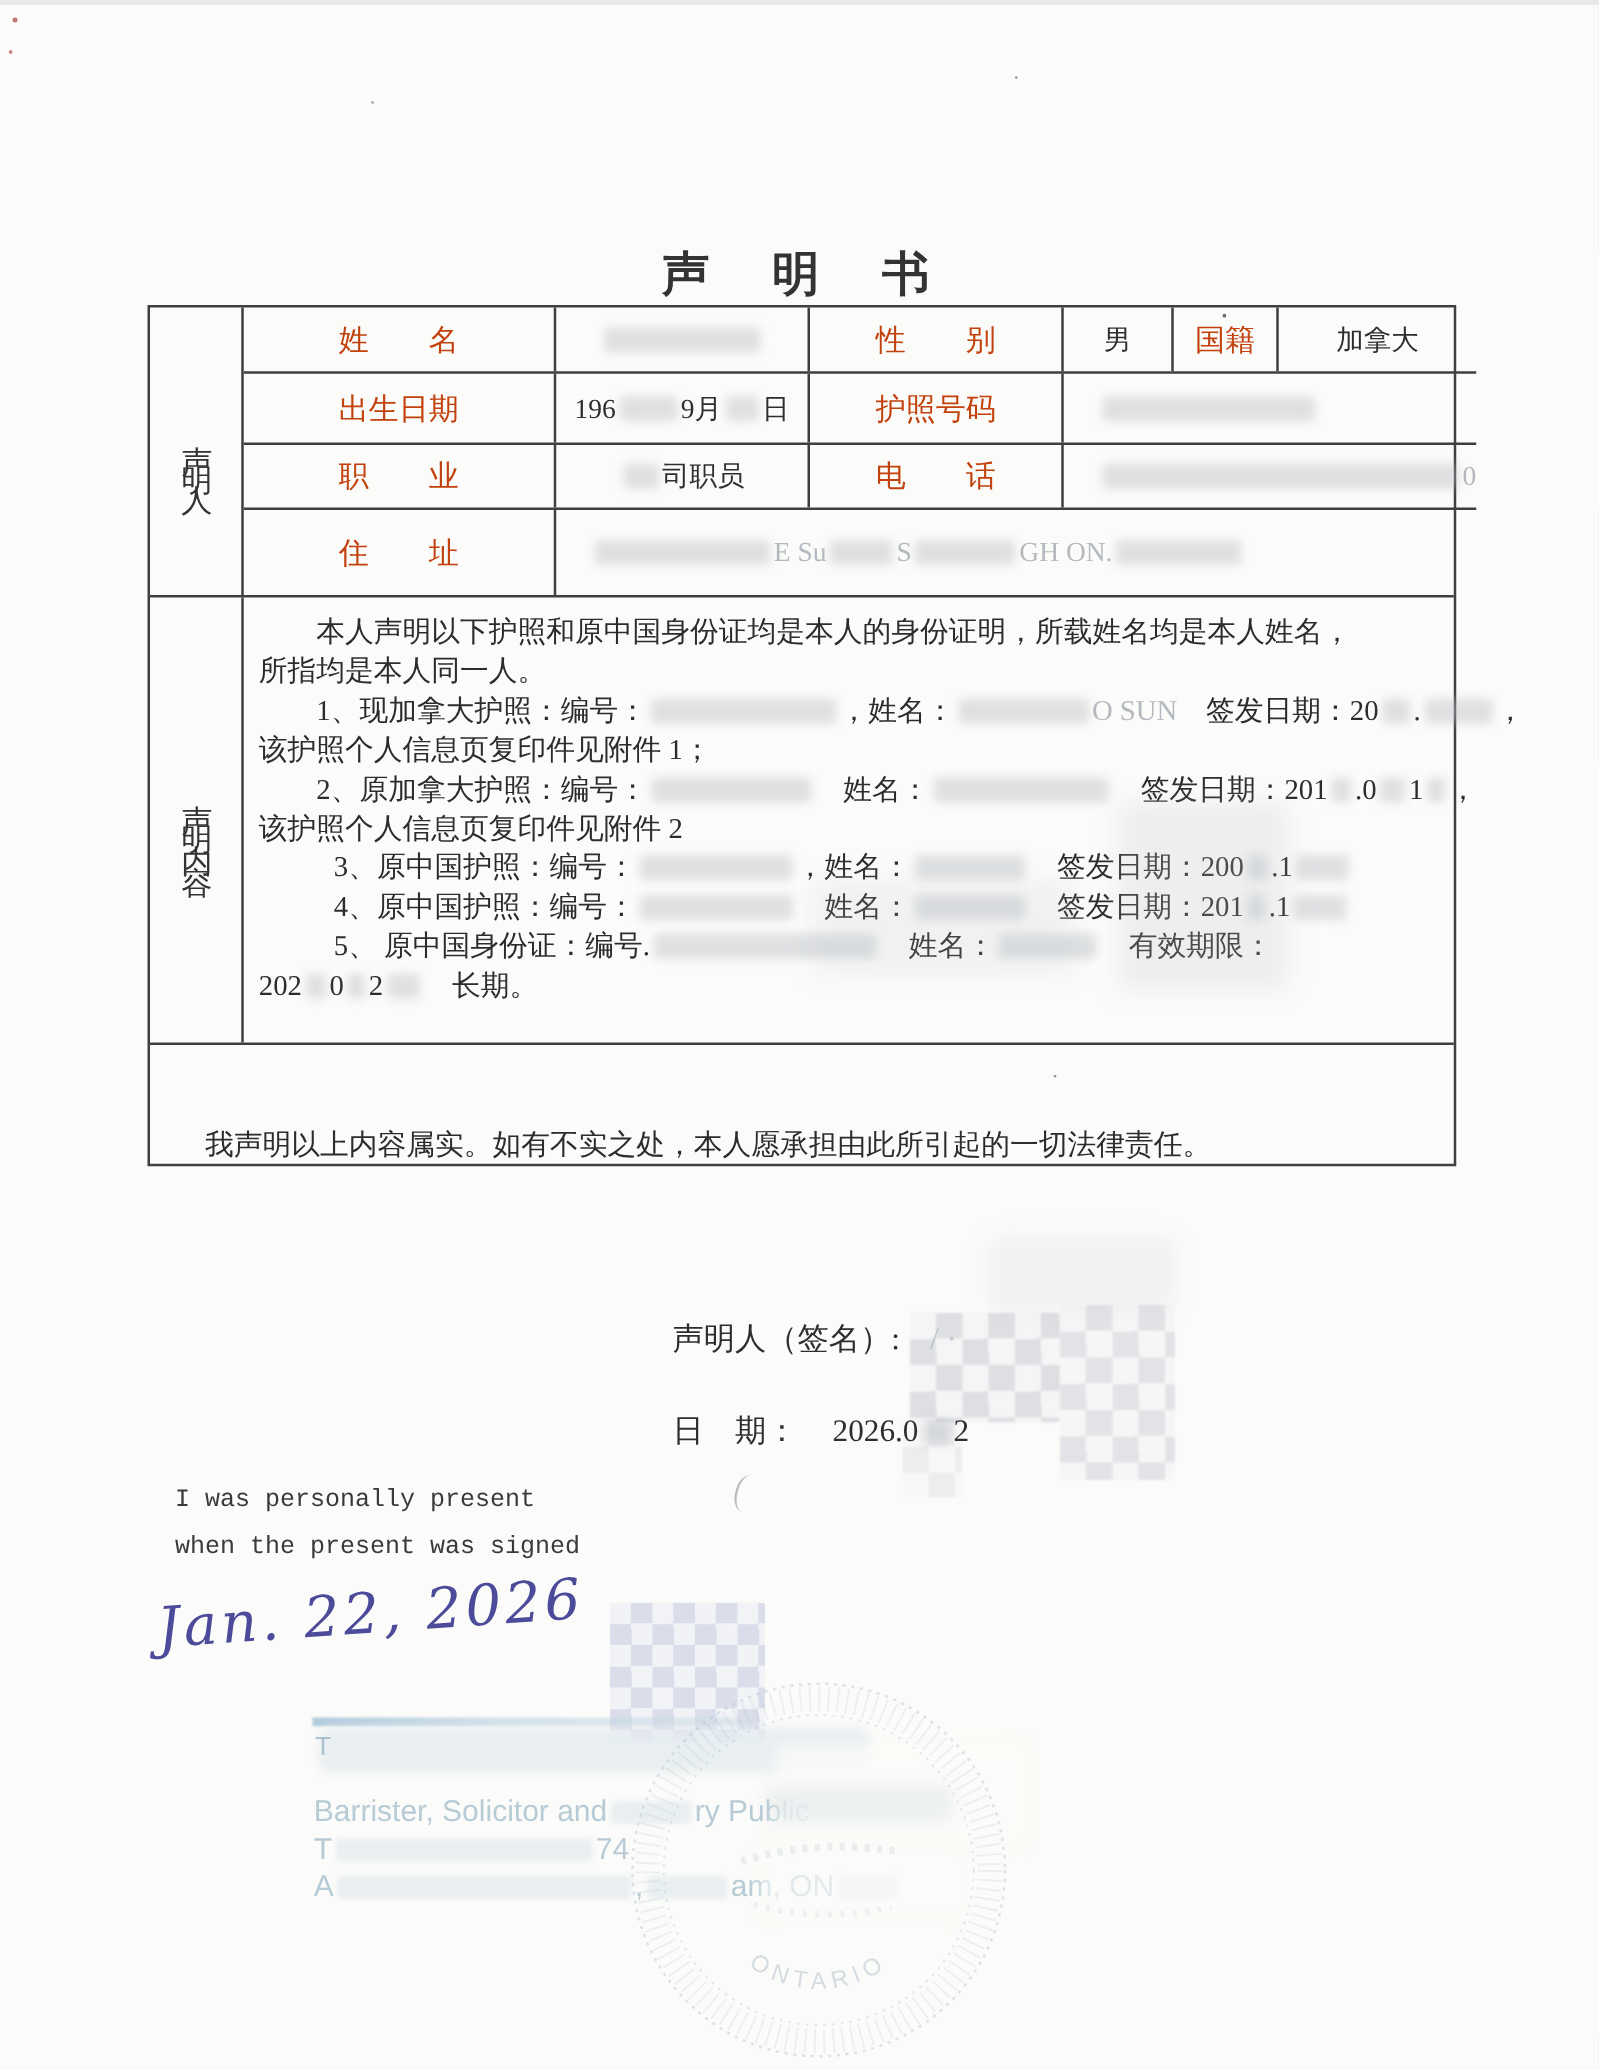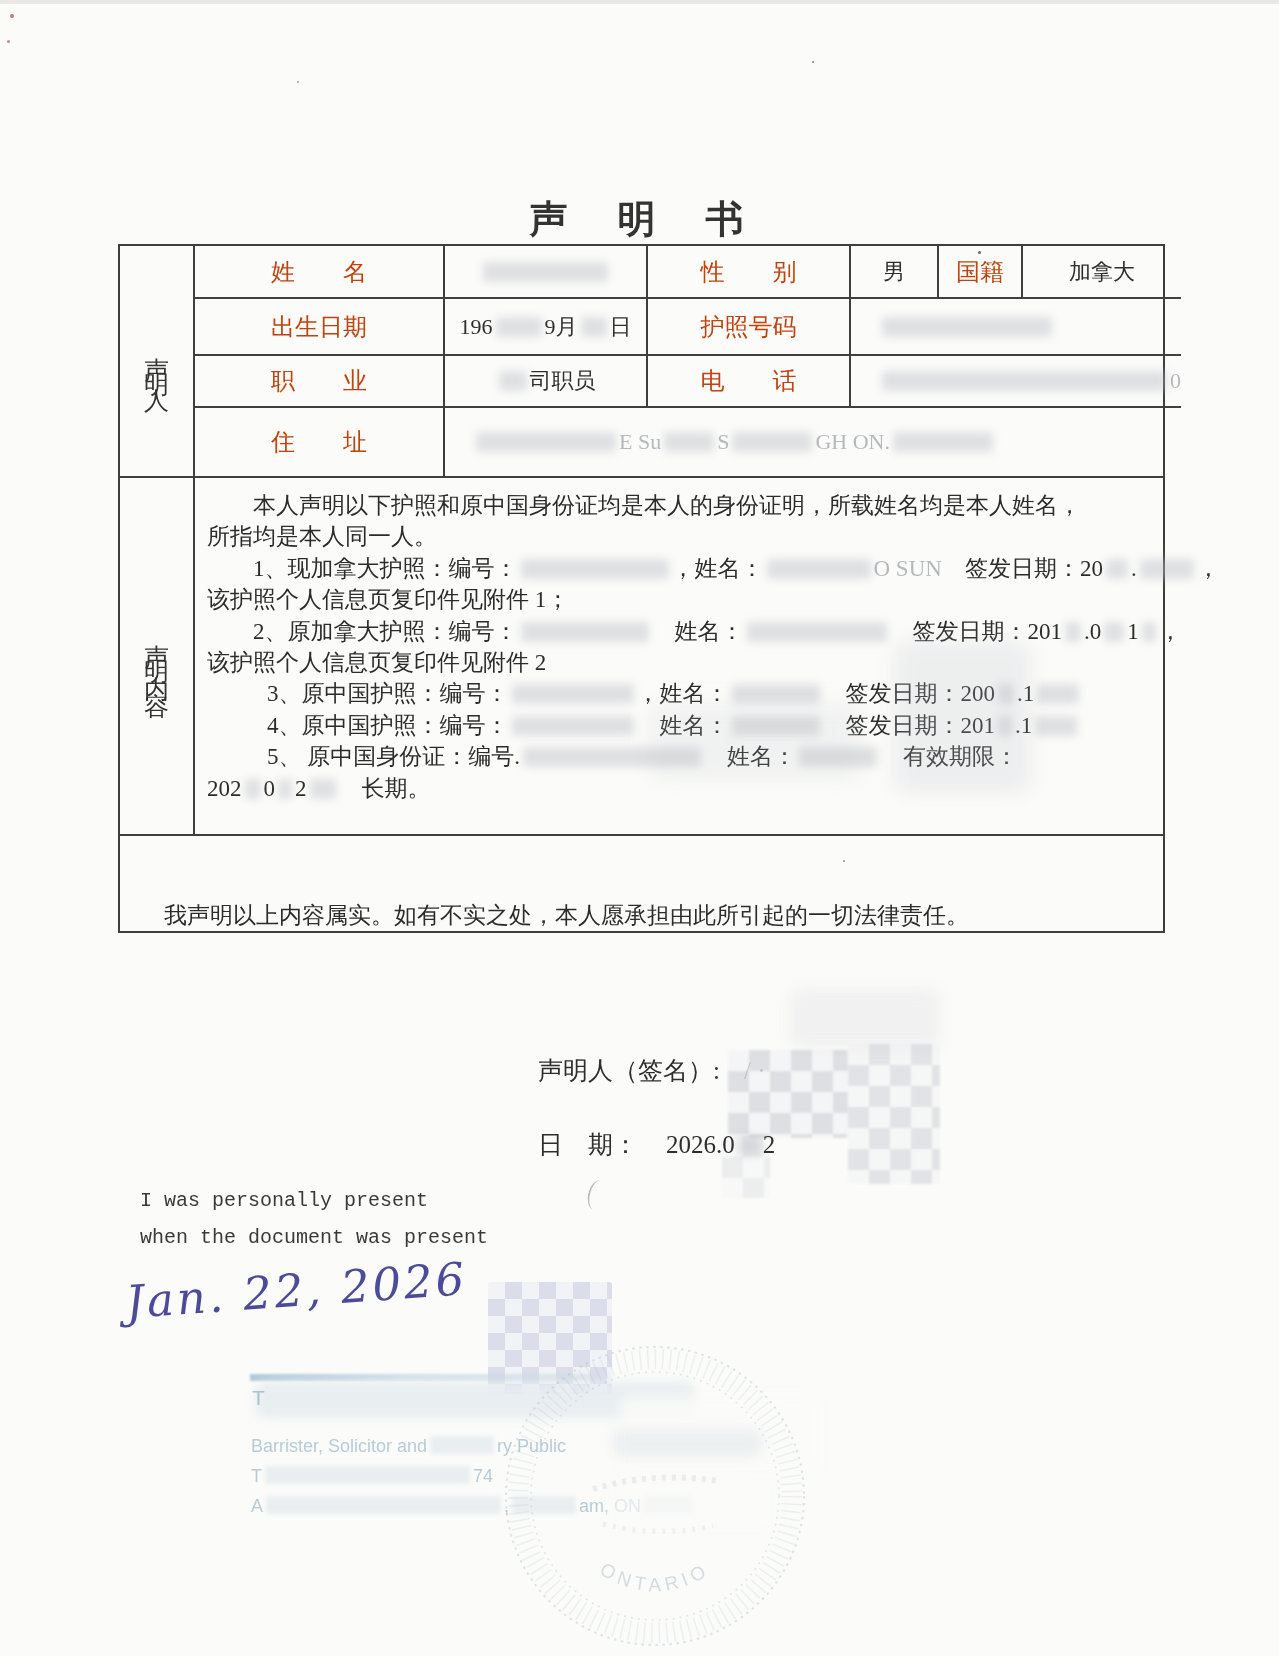--- a/index.html
+++ b/index.html
@@ -54,21 +54,21 @@
                transform:rotate(-4deg);transform-origin:left center;}
   
   .mosaic{position:absolute;border-radius:3px;}
   .mosaic.gray{background:repeating-conic-gradient(rgba(198,201,209,.55) 0% 25%,rgba(234,235,240,.35) 0% 50%);
                background-size:42px 42px;filter:blur(1px);}
   .mosaic.blue{background:repeating-conic-gradient(rgba(193,198,222,.55) 0% 25%,rgba(229,232,243,.4) 0% 50%);
                background-size:34px 34px;filter:blur(.6px);}
   .smudge{position:absolute;border-radius:10px;}
   
   .notary-line{position:absolute;left:251px;font-family:"Liberation Sans","DejaVu Sans",sans-serif;
-               font-size:18px;color:#8fafc1;opacity:.62;filter:blur(.4px);white-space:nowrap;}
+               font-size:24px;color:#8fafc1;opacity:.62;filter:blur(.4px);white-space:nowrap;}
   .notary-line .seg-blur{background:#dde6eb;opacity:.95;filter:blur(2px);height:18px;vertical-align:-2px;}
   .smear{position:absolute;left:250px;top:1370px;width:350px;height:7px;opacity:.55;filter:blur(1px);
          background:linear-gradient(90deg,#76a3c6,#b6cedf 45%,#d3dfe8);}
   .t-frag{position:absolute;left:252px;top:1382px;font-family:"Liberation Sans",sans-serif;
           font-size:21px;color:#8fafc1;opacity:.7;}
   .seal{position:absolute;left:498px;top:1335px;}
   .pen-arc{position:absolute;left:588px;top:1176px;width:16px;height:30px;border-left:2px solid #8a8a8a;
            border-radius:50%;opacity:.55;transform:rotate(14deg);}
   .speck{position:absolute;border-radius:50%;}
 </style>
@@ -175,21 +175,21 @@
   <div class="mosaic gray" style="left:722px;top:1132px;width:48px;height:62px;opacity:.5;"></div>
 
   <div class="date-line">
     <span class="dlab">日　期：</span><span><span>2026.0</span><span class="seg-blur" style="width: 22px;"></span><span>2</span></span>
   </div>
 
   <div class="pen-arc"></div>
 
   <div class="witness">
     <div>I was personally present</div>
-    <div>when the document was present</div>
+    <div>when the present was signed</div>
   </div>
 
   <div class="handwritten">Jan. 22, 2026</div>
 
   <div class="mosaic blue" style="left:488px;top:1278px;width:124px;height:112px;"></div>
 
   <div class="smear"></div>
   <div class="smudge" style="left:255px;top:1378px;width:440px;height:36px;background:rgba(229,236,240,.85);filter:blur(4px);"></div>
   <div class="t-frag">T</div>
 

